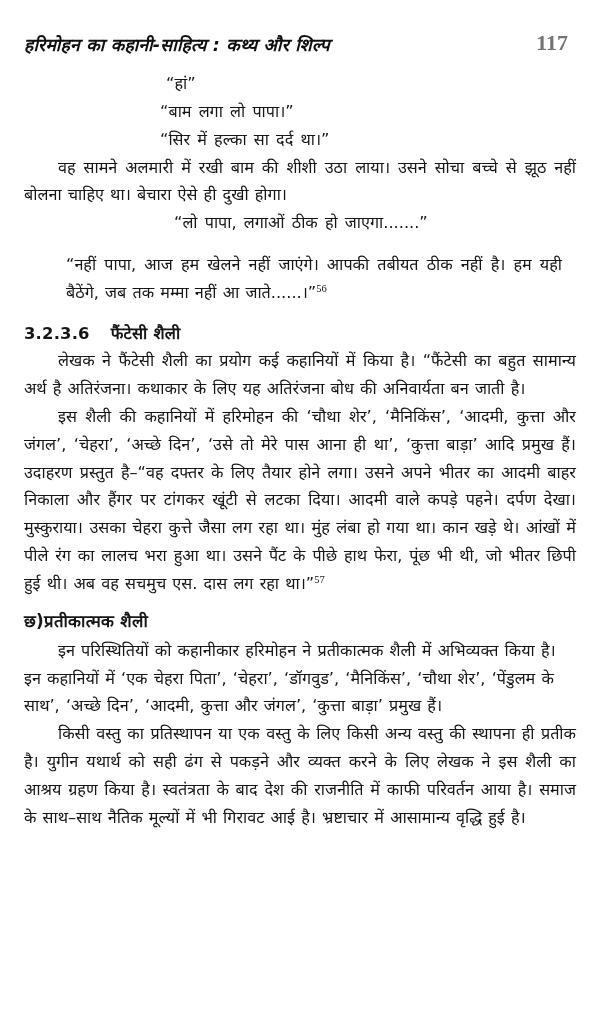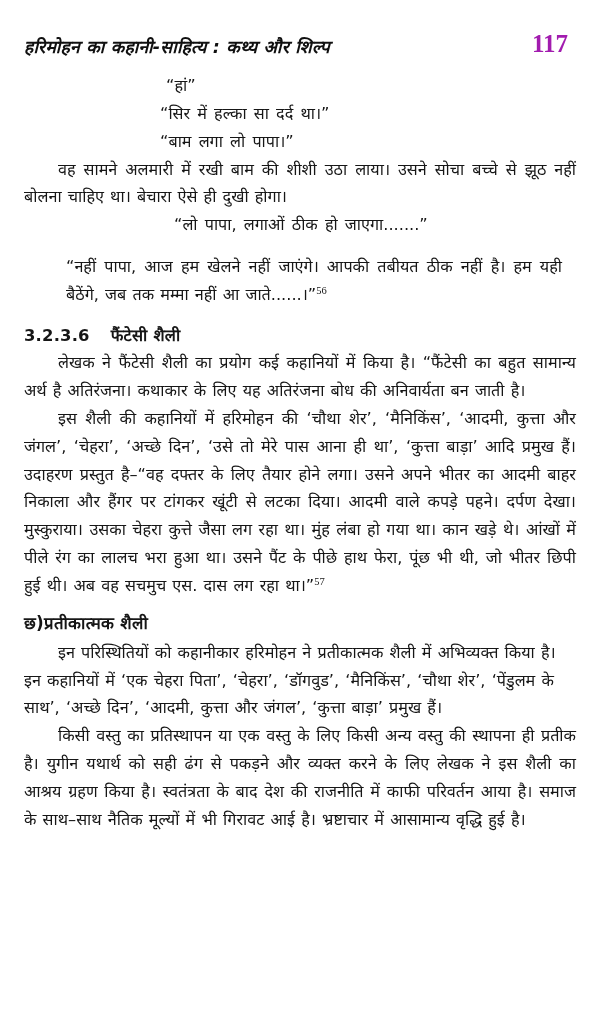--- a/index.html
+++ b/index.html
@@ -38,22 +38,22 @@
     font-style: italic;
     font-weight: 700;
     font-size: 17.5px;
     letter-spacing: 0.2px;
     white-space: nowrap;
     color: #101010;
   }
   .running-head-folio {
     font-family: "Liberation Serif", "DejaVu Serif", serif;
     font-weight: 700;
-    font-size: 25px;
-    color: #a21caf;
+    font-size: 22px;
+    color: #737373;
     padding-right: 6px;
   }
   
   .blk {
     font-size: 16.2px;
     line-height: 1.72;
     color: #161616;
   }
   .para {
     margin: 0;
@@ -115,23 +115,23 @@
 
   <div class="running-head">
     <div class="running-head-title">हरिमोहन का कहानी-साहित्य : कथ्य और शिल्प</div>
     <div class="running-head-folio">117</div>
   </div>
 
   <div class="blk">
 
     <p class="dialogue d1">“हां”</p>
 
+    <p class="dialogue d3">“बाम लगा लो पापा।”</p>
+
     <p class="dialogue d2">“सिर में हल्का सा दर्द था।”</p>
-
-    <p class="dialogue d3">“बाम लगा लो पापा।”</p>
 
     <p class="para">वह सामने अलमारी में रखी बाम की शीशी उठा लाया। उसने सोचा बच्चे से झूठ नहीं बोलना चाहिए था। बेचारा ऐसे ही दुखी होगा।</p>
 
     <p class="dialogue d4">“लो पापा, लगाओं ठीक हो जाएगा.......”</p>
 
     <p class="quote-para"><span>“नहीं पापा, आज हम खेलने नहीं जाएंगे। आपकी तबीयत ठीक नहीं है। हम यही बैठेंगे, जब तक मम्मा नहीं आ जाते......।”</span><sup class="fn">56</sup></p>
 
     <p class="heading-num"><span class="hn-label">3.2.3.6</span><span>फैंटेसी शैली</span></p>
 
     <p class="para">लेखक ने फैंटेसी शैली का प्रयोग कई कहानियों में किया है। “फैंटेसी का बहुत सामान्य अर्थ है अतिरंजना। कथाकार के लिए यह अतिरंजना बोध की अनिवार्यता बन जाती है।</p>

